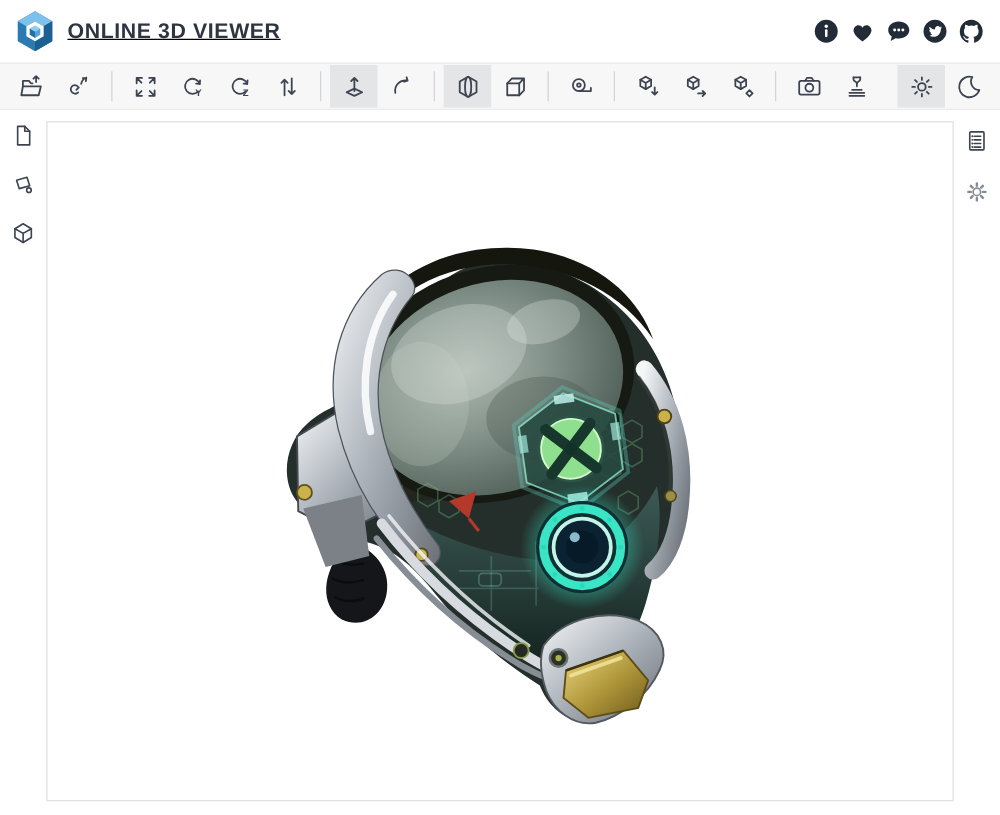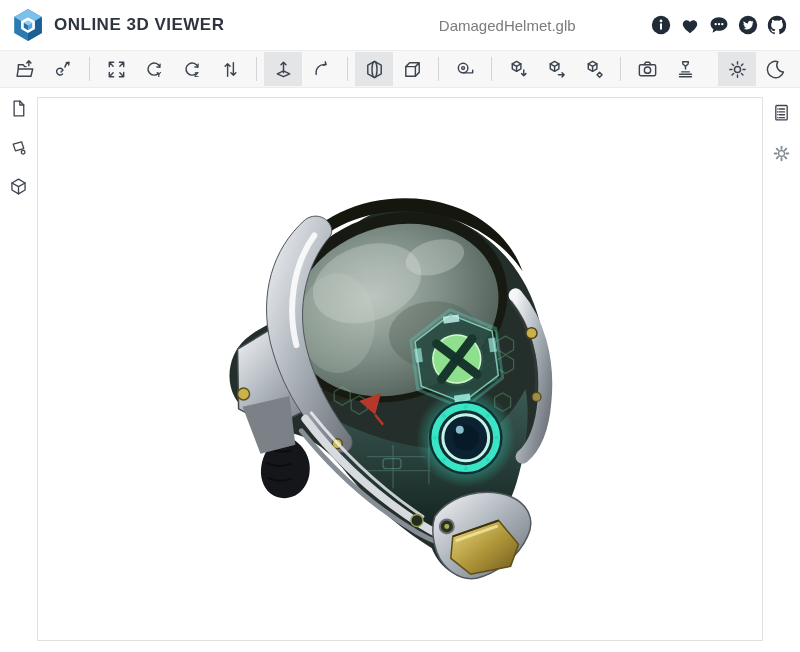--- a/index.html
+++ b/index.html
@@ -1,19 +1,19 @@
 <!DOCTYPE html>
 <html><head>
 <meta charset="utf-8">
 <style>
   * { margin:0; padding:0; box-sizing:border-box; }
   html,body { width:800px; height:652px; overflow:hidden; background:#fff;
               font-family:"Liberation Sans", sans-serif; }
   
-  .header { height:50px; display:flex; align-items:center; padding:0 10px; background:#fff; }
+  .header { height:50px; display:flex; align-items:center; padding:0 10px; background:#fff;text-decoration:underline; }
   .logo { width:32px; height:34px; margin-left:2px; flex:0 0 auto; }
   .app-title { font-size:17px; font-weight:bold; letter-spacing:.5px; color:#2e3440; margin-left:10px; white-space:nowrap; }
   .doc-title { position:absolute; left:0; right:0; text-align:center; font-size:15px; color:#7b7b7b; pointer-events:none; }
   .header-inner { position:relative; flex:1; height:100%; display:flex; align-items:center; }
   .social { margin-left:auto; display:flex; align-items:center; gap:7px; padding-right:2px; }
   .social svg { width:22px; height:22px; display:block; cursor:pointer; }
   
   .toolbar { height:38px; background:#f7f7f8; border-top:1px solid #ececec; border-bottom:1px solid #ececec;
              display:flex; align-items:center; padding:0 6px; }
   .tb-btn { width:38px; height:34px; display:flex; align-items:center; justify-content:center; cursor:pointer; flex:0 0 auto; }
@@ -41,21 +41,20 @@
     <polygon points="15,1 28,8.5 28,23.5 15,31 2,23.5 2,8.5" fill="#2b7ab2"></polygon>
     <polygon points="2,8.5 15,1 28,8.5 21.5,12.2 15,8.7 8.5,12.2" fill="#7cc0ec"></polygon>
     <polygon points="28,8.5 28,23.5 15,31 15,23.5 21.5,19.7 21.5,12.2" fill="#1c5f92"></polygon>
     <polygon points="15,8.7 21.5,12.2 21.5,19.7 15,23.5 8.5,19.7 8.5,12.2" fill="#ffffff"></polygon>
     <polygon points="15,11.6 19,13.9 15,16.2 11,13.9" fill="#8ccdf0"></polygon>
     <polygon points="11,13.9 15,16.2 15,21 11,18.7" fill="#2470a5"></polygon>
     <polygon points="19,13.9 15,16.2 15,21 19,18.7" fill="#55a3d8"></polygon>
   </svg>
   <div class="app-title">ONLINE 3D VIEWER</div>
   <div class="header-inner">
-    <div class="doc-title">DamagedHelmet.glb</div>
     <div class="social">
       <svg viewBox="0 0 24 24">
         <circle cx="12" cy="12" r="10" fill="#222b38"></circle>
         <circle cx="12" cy="7.6" r="1.5" fill="#fff"></circle>
         <rect x="10.9" y="10.2" width="2.2" height="7" rx="1" fill="#fff"></rect>
       </svg>
       <svg viewBox="0 0 24 24">
         <path d="M12 21 C4.6 15.7 2.6 11.4 5.3 8.3 C7.4 6 10.5 6.6 12 8.9 C13.5 6.6 16.6 6 18.7 8.3 C21.4 11.4 19.4 15.7 12 21 Z" fill="#222b38"></path>
       </svg>
       <svg viewBox="0 0 24 24">

